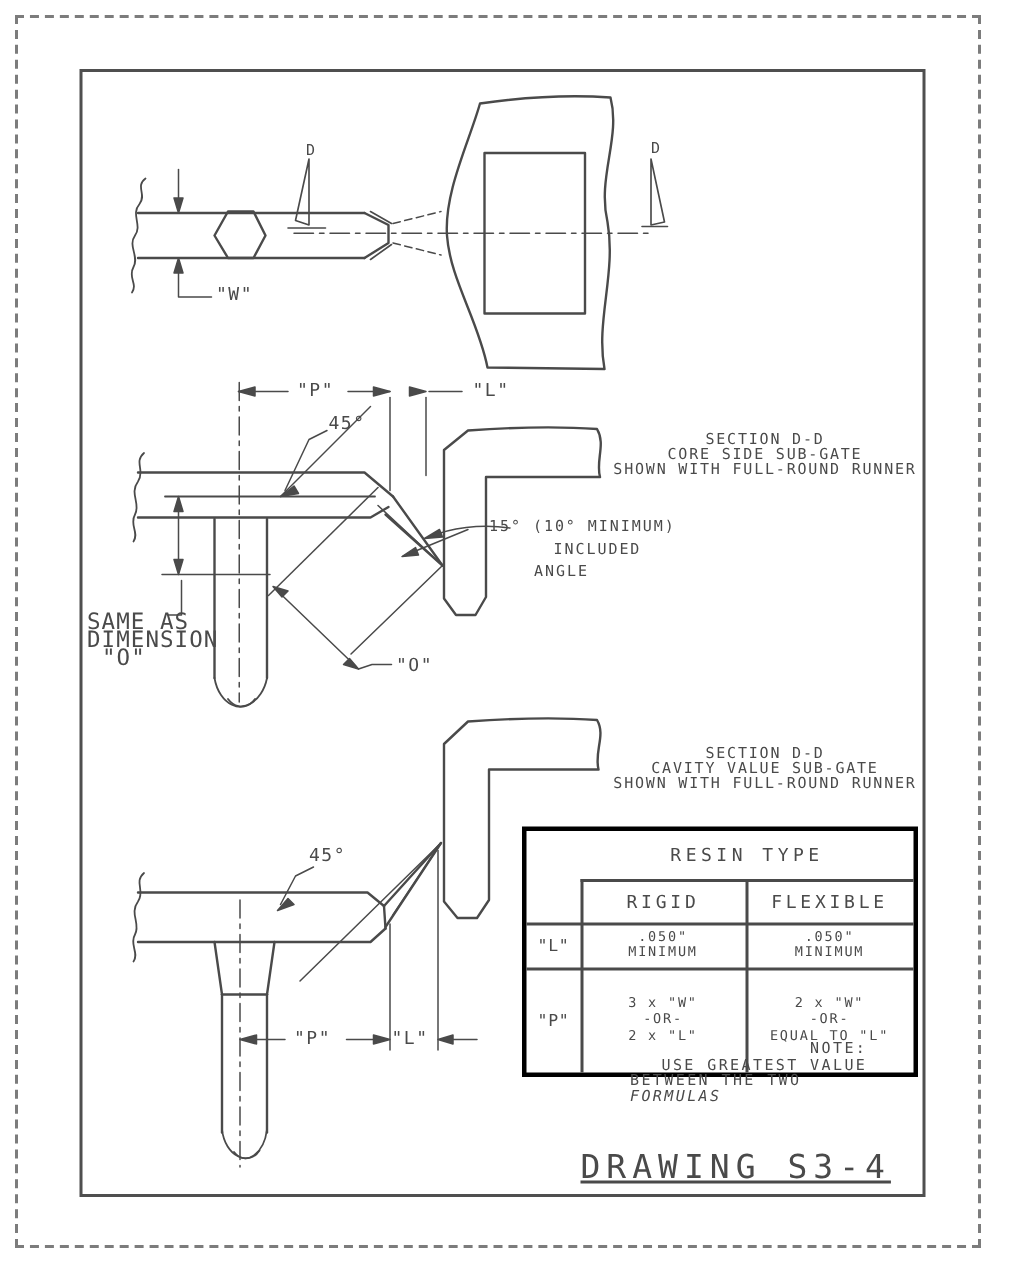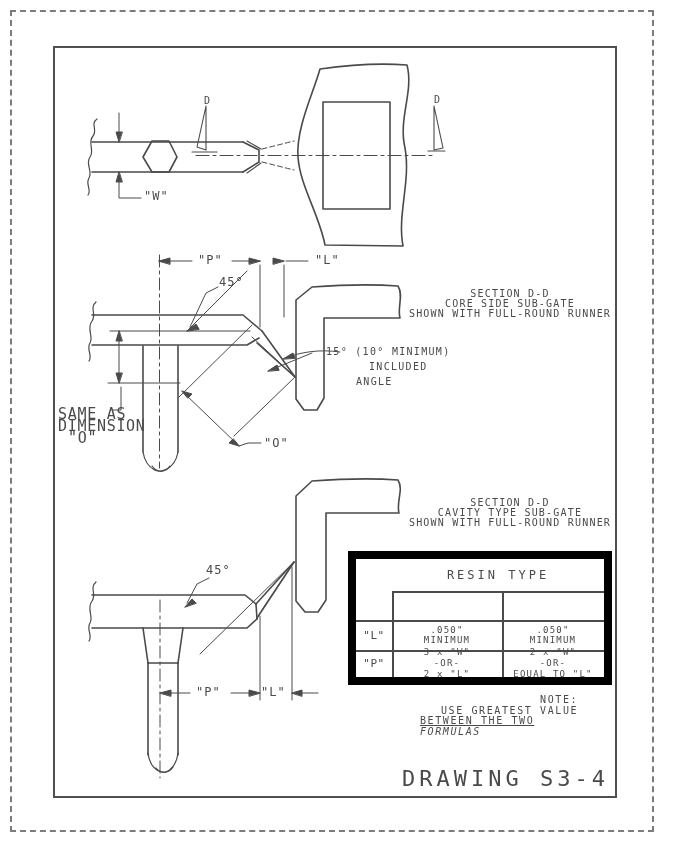--- a/index.html
+++ b/index.html
@@ -19,22 +19,22 @@
   svg.geom{left:0;top:0;width:673px;height:846px;}
   .t{position:absolute;white-space:nowrap;color:#4a4a4a;line-height:1;}
   .t10{font-size:10px;letter-spacing:1.3px;}
   .t9{font-size:15px;letter-spacing:0.7px;}
   .t12{font-size:12px;letter-spacing:1px;}
   .cap{width:224px;text-align:center;}
   .cap .ln{height:10px;font-size:10px;letter-spacing:1.2px;}
   .title-text{font-size:22px;letter-spacing:4px;}
   
   .resin-table{
-    left:348px;top:551px;width:264px;height:134px;
-    border:8px solid #000000;box-sizing:border-box;
+    left:348px;top:551px;width:264px;height:167px;
+    border:3px solid #000000;box-sizing:border-box;
   }
   .resin-table .line{position:absolute;background:#4a4a4a;}
   .resin-table .cell{position:absolute;display:flex;flex-direction:column;
     align-items:center;justify-content:center;text-align:center;}
   .resin-table .hdr{font-size:12px;letter-spacing:2.5px;}
   .resin-table .big{font-size:12px;letter-spacing:3px;}
   .resin-table .sm{font-size:9px;letter-spacing:1.2px;line-height:10px;}
   .resin-table .sm2{font-size:9px;letter-spacing:1.2px;line-height:11px;}
   .resin-table .stub{font-size:11px;letter-spacing:0.5px;}
   .note .ln{height:10.5px;font-size:10px;letter-spacing:1.6px;}
@@ -205,36 +205,38 @@
 <div class="t t10" style="left:326px;top:347px;">15°  (10°  MINIMUM)</div>
 <div class="t t10" style="left:337px;top:362px;margin-left:32px;">INCLUDED</div>
 <div class="t t10" style="left:356px;top:377px;">ANGLE</div>
 <div class="t t9" style="left:58px;top:407px;">SAME AS</div>
 <div class="t t9" style="left:58px;top:419px;">DIMENSION</div>
 <div class="t t9" style="left:68px;top:431px;">"O"</div>
 <div class="t t12" style="left:264px;top:437px;">"O"</div>
 
 <div class="t cap" style="left:398px;top:498px;">
   <div class="ln">SECTION D-D</div>
-  <div class="ln">CAVITY TYPE SUB-GATE</div>
+  <div class="ln">CAVITY VALUE SUB-GATE</div>
   <div class="ln">SHOWN WITH FULL-ROUND RUNNER</div>
 </div>
 <div class="t t12" style="left:206px;top:564px;">45°</div>
 <div class="t t12" style="left:196px;top:686px;">"P"</div>
 <div class="t t12" style="left:261px;top:686px;">"L"</div>
 
 <div class="abs resin-table">
 
   <div class="line" style="left:36px;top:32px;right:0;height:1.6px;"></div>
   <div class="line" style="left:36px;top:32px;width:1.6px;bottom:0;"></div>
   <div class="line" style="left:0;top:61px;right:0;height:1.6px;"></div>
   <div class="line" style="left:0;top:91px;right:0;height:1.6px;"></div>
   <div class="line" style="left:146px;top:32px;width:1.6px;bottom:0;"></div>
 
   <div class="cell big" style="left:36px;top:0;right:0;height:32px;">RESIN TYPE</div>
+  <div class="cell hdr" style="left:36px;top:32px;width:110px;height:29px;">RIGID</div>
+  <div class="cell hdr" style="left:146px;top:32px;right:0;height:29px;">FLEXIBLE</div>
 
   <div class="cell stub" style="left:0;top:61px;width:36px;height:30px;">"L"</div>
   <div class="cell" style="left:36px;top:61px;width:110px;height:30px;">
     <div class="sm">.050"</div>
     <div class="sm">MINIMUM</div>
   </div>
   <div class="cell" style="left:146px;top:61px;right:0;height:30px;">
     <div class="sm">.050"</div>
     <div class="sm">MINIMUM</div>
   </div>
@@ -248,17 +250,17 @@
   <div class="cell" style="left:146px;top:91px;right:0;bottom:0;">
     <div class="sm2">2 x "W"</div>
     <div class="sm2">-OR-</div>
     <div class="sm2">EQUAL TO "L"</div>
   </div>
 </div>
 
 <div class="abs note" style="left:420px;top:695px;">
   <div class="ln t" style="position:static;text-align:right;">NOTE:</div>
   <div class="ln t" style="position:static;padding-left:21px;">USE GREATEST VALUE</div>
-  <div class="ln t" style="position:static;text-decoration:underline;">BETWEEN THE TWO</div>
+  <div class="ln t" style="position:static;">BETWEEN THE TWO</div>
   <div class="ln t" style="position:static;font-style:italic;">FORMULAS</div>
 </div>
 
-<div class="t title-text" style="left:402px;top:768px;">DRAWING S3-4</div>
+<div class="t title-text" style="left:387px;top:768px;text-decoration:underline;">DRAWING S3-4</div>
 
 </body></html>

